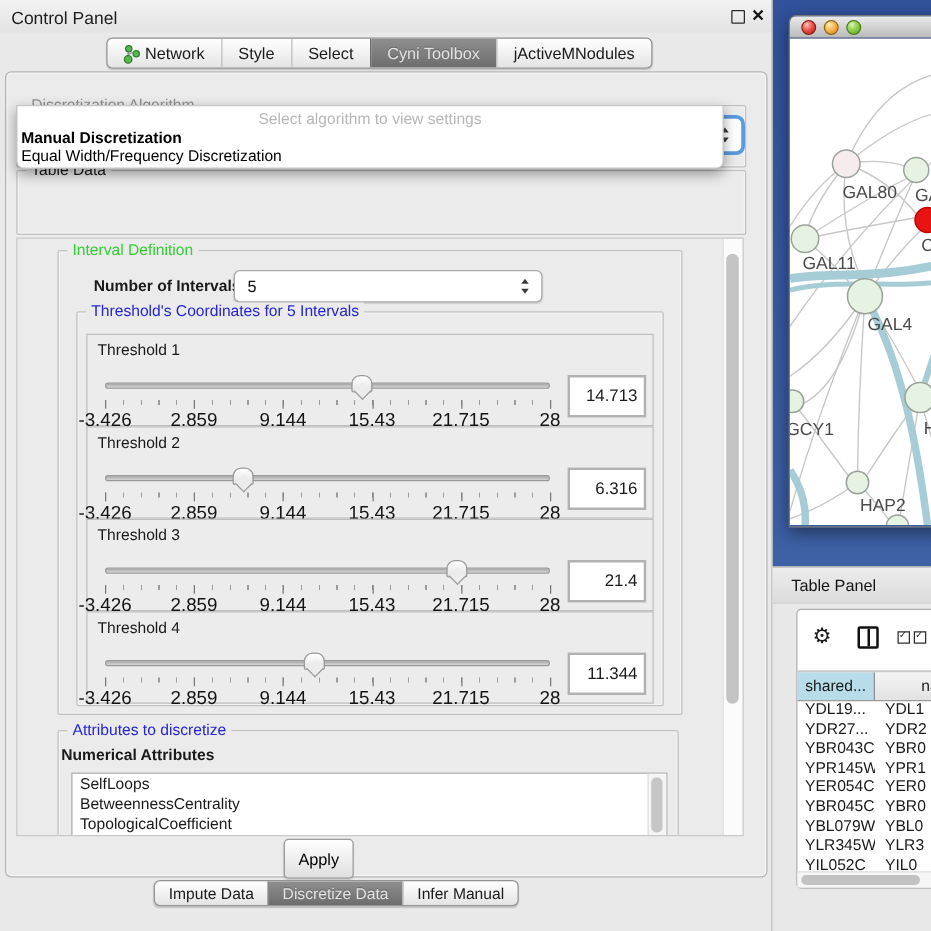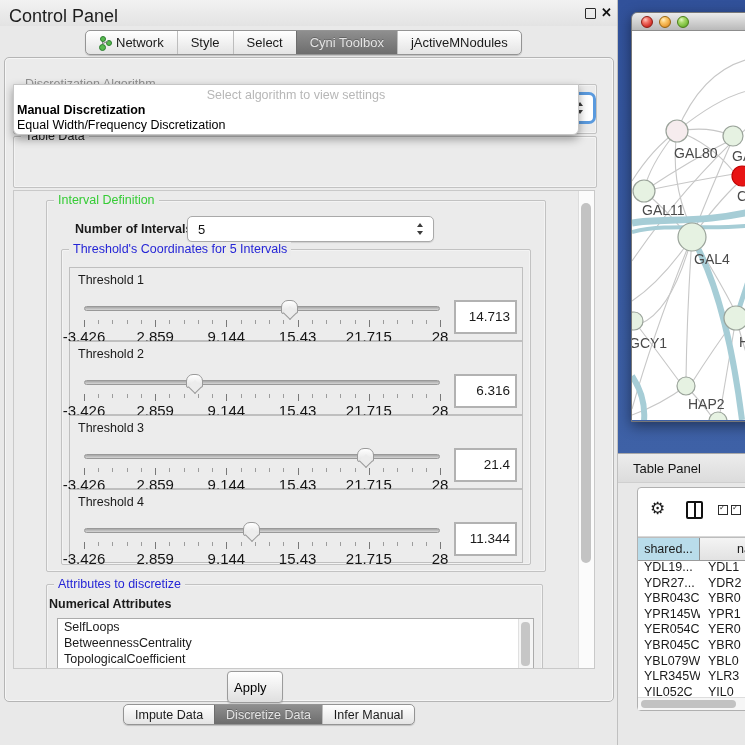--- a/index.html
+++ b/index.html
@@ -1,21 +1,21 @@
 <!DOCTYPE html>
 <html style="--group-title-green: #35cc35; --group-title-blue: #2525d6; --focus-ring-blue: #5a9ade; --desktop-blue: #3e61a6; --desktop-blue-dark: #31519a; --edge-gray: #c7c7c7; --edge-teal: #a6cdd6; --header-cell-blue: #b9dcea;"><head>
 <meta charset="utf-8">
 <style>
   html,body{margin:0;padding:0}
   #screen{position:relative;width:745px;height:745px;background:#e9e9e9;overflow:hidden;
           font-family:"Liberation Sans",sans-serif;color:#1a1a1a;-webkit-font-smoothing:antialiased}
   
   #control-panel{position:absolute;left:0;top:0;width:617px;height:745px}
   .cp-titlebar{position:absolute;left:0;top:0;width:100%;height:26px;background:linear-gradient(#f2f2f2,#e3e3e3)}
-  .cp-title{position:absolute;left:9px;top:6px;font-size:18px;color:#1d1d1d}
+  .cp-title{position:absolute;left:9px;top:6px;font-size:14px;color:#1d1d1d}
   .float-icon{position:absolute;left:585px;top:8px;width:9px;height:9px;border:1.6px solid #2a2a2a;border-radius:1px}
   .close-icon{position:absolute;left:601px;top:5px;font-size:13px;font-weight:700;color:#111}
   
   .seg-control{position:absolute;display:inline-flex;border:1px solid #949494;border-radius:5px;
                background:linear-gradient(#ffffff,#e4e4e4);box-shadow:0 1px 1px rgba(0,0,0,.18);overflow:hidden}
   .seg{padding:4px 13px;font-size:13px;border-left:1px solid #bdbdbd;white-space:nowrap;display:flex;align-items:flex-end;gap:5px}
   .seg:first-child{border-left:none}
   .seg.selected{background:linear-gradient(#8f8f8f,#6d6d6d);color:#e4e4e4;border-left-color:#6d6d6d;text-shadow:0 -1px 0 rgba(0,0,0,.25)}
   #top-tabs{left:85px;top:30px}
   #bottom-tabs{left:123px;top:704px}
@@ -65,21 +65,21 @@
   .th-value{position:absolute;right:5px;top:32px;width:54px;height:30px;background:#fff;border:2px solid #b2b2b2;
             font-size:13.5px;text-align:right;line-height:30px;padding-right:5px;box-sizing:content-box}
   
   .attr-sub{position:absolute;left:2px;top:12px;font-size:12.5px;font-weight:700}
   .attr-list{position:absolute;left:10px;top:33px;width:475px;height:190px;background:#fff;border:1px solid #ababab}
   .attr-item{font-size:12.5px;line-height:16px;padding-left:6px;white-space:nowrap}
   .list-scroll{position:absolute;right:0;top:0;bottom:0;width:14px;background:#f5f5f5;border-left:1px solid #e0e0e0}
   .list-thumb{position:absolute;left:2px;top:3px;width:9px;height:44px;border-radius:4px;background:#c6c6c6}
   
   .apply-btn{position:absolute;left:227px;top:671px;width:56px;height:32px;border:1px solid #9b9b9b;border-radius:4px;
-             background:linear-gradient(#ffffff,#dfdfdf);font-size:13px;text-align:left;line-height:19px;box-shadow:0 1px 1px rgba(0,0,0,.15)}
+             background:linear-gradient(#ffffff,#dfdfdf);font-size:13px;text-align:center;line-height:19px;box-shadow:0 1px 1px rgba(0,0,0,.15)}
   
   .net-icon{display:inline-block;width:12px;height:14px;position:relative}
   .net-icon i{position:absolute;border-radius:50%;background:#57b94e;border:1px solid #2e7d32}
   .net-icon i.a{left:1px;top:0;width:4px;height:4px}
   .net-icon i.b{left:0;top:8px;width:5px;height:5px}
   .net-icon i.c{left:7px;top:4px;width:4px;height:4px}
   .net-icon::before{content:"";position:absolute;left:3px;top:3px;width:1px;height:7px;background:#8a8a8a}
   .net-icon::after{content:"";position:absolute;left:3px;top:6px;width:6px;height:1px;background:#8a8a8a;transform:rotate(-25deg)}
   
   #right-pane{position:absolute;left:617px;top:0;width:128px;height:745px;background:#e8e8e8;overflow:hidden;border-left:1px solid #c0c0c0}

